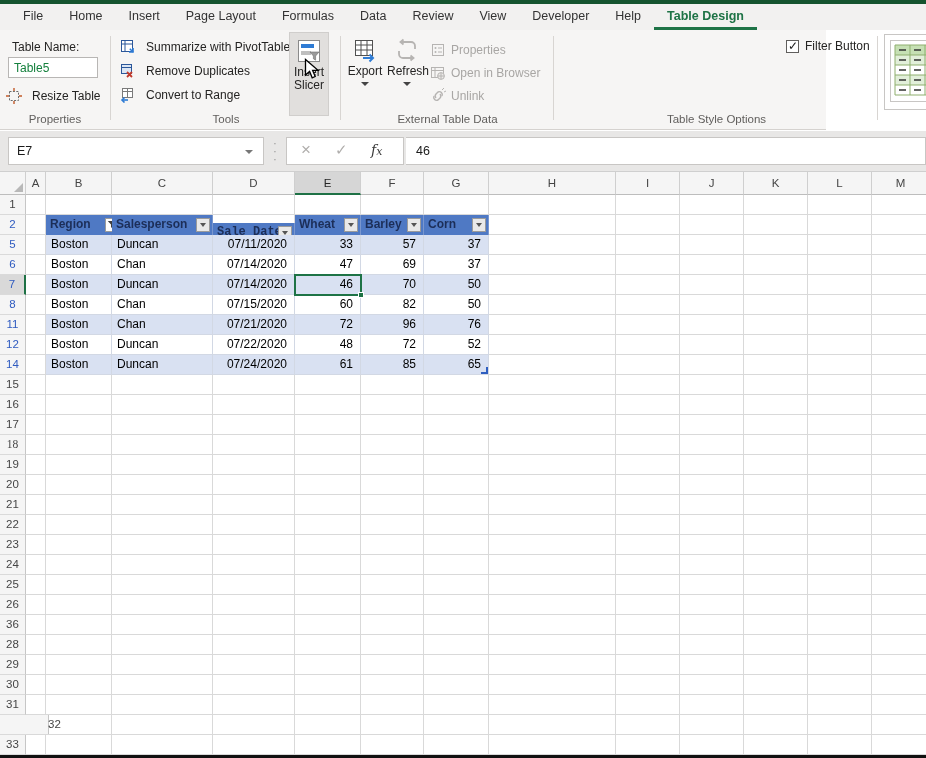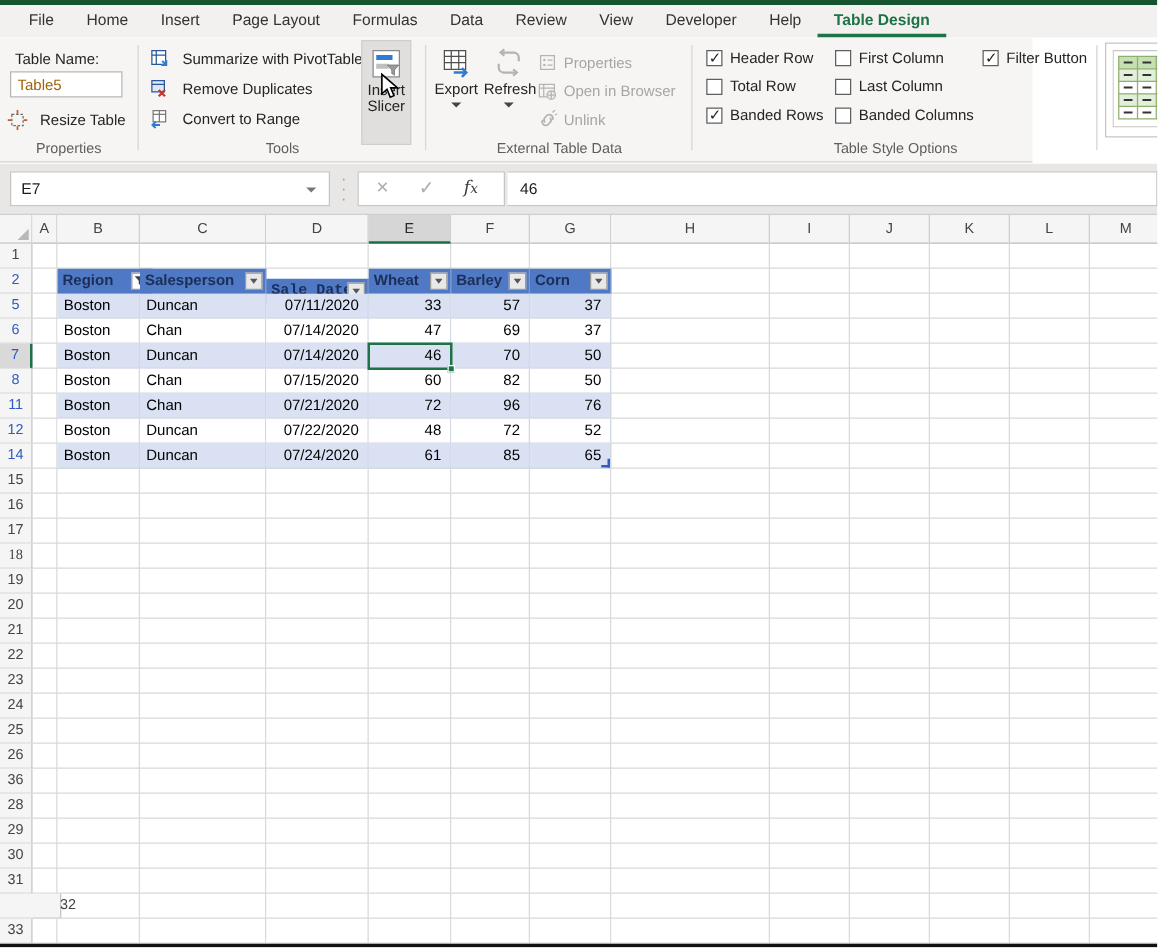--- a/index.html
+++ b/index.html
@@ -18,21 +18,21 @@
   .ribbon{ position:absolute; left:0; top:30px; width:826px; height:100px;
            background:#F6F5F4; border-bottom:1px solid #D5D2CF; font-size:12px; color:#252423;}
   .rgroup{ position:absolute; top:0; height:98px; }
   .glabel{ position:absolute; bottom:3px; left:0; width:100%; text-align:center;
            font-size:11.5px; color:#605E5C; white-space:nowrap; }
   .vsep{ position:absolute; top:6px; width:1px; height:84px; background:#D8D5D2; }
 
   .tn-label{ position:absolute; left:12px; top:10px; }
   .tn-input{ position:absolute; left:8px; top:27px; width:90px; height:21px;
              border:1px solid #B8B6B4; background:#fff; font-family:"Liberation Sans",sans-serif;
-             font-size:12px; padding:1px 5px; color:#a16207; }
+             font-size:12px; padding:1px 5px; color:#15803d; }
   .sbtn{ display:flex; align-items:center; gap:10px; height:24px; white-space:nowrap; cursor:default;}
   .sbtn .ico{ width:16px; height:16px; flex:0 0 16px; }
   .tools-stack{ position:absolute; left:8px; top:5px; }
   .resize-btn{ position:absolute; left:6px; top:54px; }
 
   .bigbtn{ position:absolute; width:40px; height:84px; top:2px; text-align:center; }
   .bigbtn.hover{ background:#E1DFDD; border:1px solid #D0CECC; }
   .bigbtn .bico{ margin:5px auto 2px; width:26px; height:26px; }
   .blabel{ font-size:12px; line-height:13px; color:#252423; }
   .chev{ width:0; height:0; margin:4px auto 0; border-left:4px solid transparent;
@@ -258,48 +258,20 @@
               </svg>
           </span>
           <span>Unlink</span>
         </div>
       </div>
       <div class="glabel">External Table Data</div>
     </div>
     <div class="vsep" style="left:553px;"></div>
 
     <div class="rgroup" style="left:556px;width:321px;">
-      <div class="cb-col" style="left:9px;">
-          <div class="cb-row">
-            <div class="cbx checked"></div>
-            <div>Header Row</div>
-          </div>
-          <div class="cb-row">
-            <div class="cbx"></div>
-            <div>Total Row</div>
-          </div>
-          <div class="cb-row">
-            <div class="cbx checked"></div>
-            <div>Banded Rows</div>
-          </div>
-        </div>
-      <div class="cb-col" style="left:112px;">
-          <div class="cb-row">
-            <div class="cbx"></div>
-            <div>First Column</div>
-          </div>
-          <div class="cb-row">
-            <div class="cbx"></div>
-            <div>Last Column</div>
-          </div>
-          <div class="cb-row">
-            <div class="cbx"></div>
-            <div>Banded Columns</div>
-          </div>
-        </div>
       <div class="cb-col" style="left:230px;">
           <div class="cb-row">
             <div class="cbx checked"></div>
             <div>Filter Button</div>
           </div>
         </div>
       <div class="glabel">Table Style Options</div>
     </div>
     <div class="vsep" style="left:877px;"></div>
 

